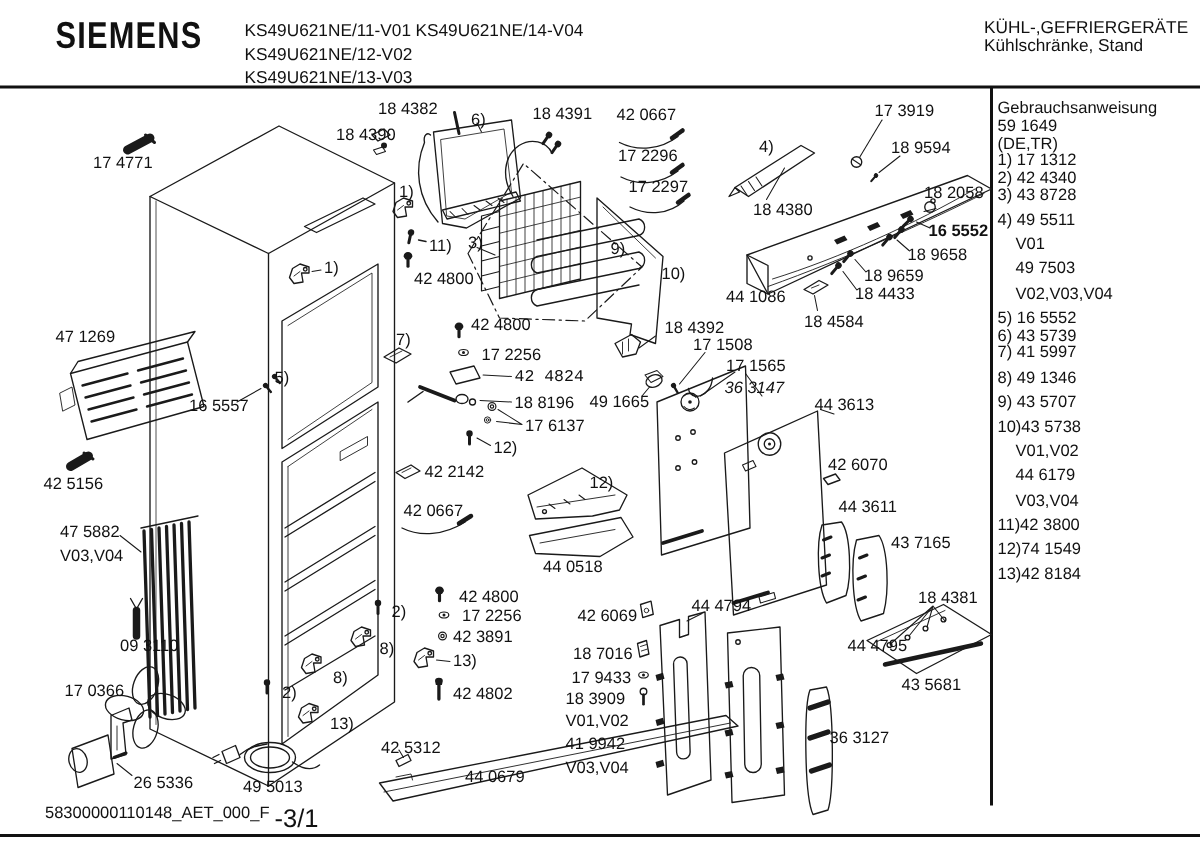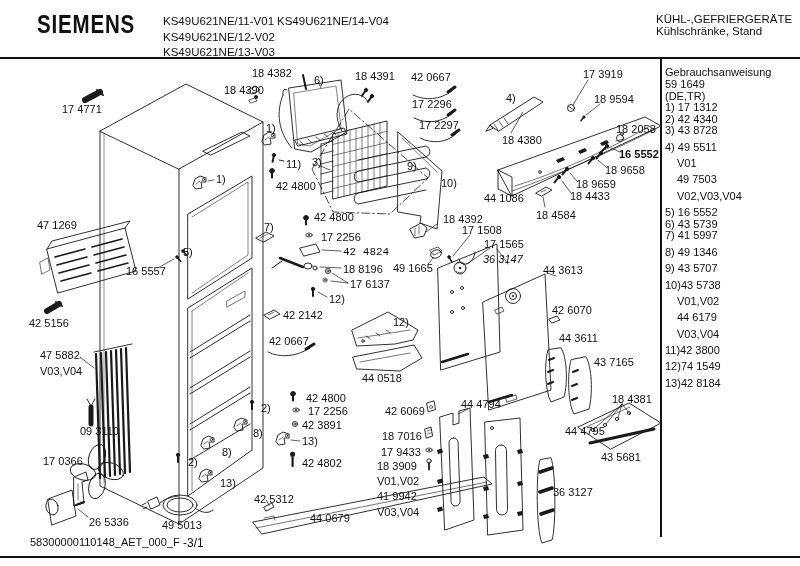--- a/index.html
+++ b/index.html
@@ -16,21 +16,21 @@
   .rule-bottom{position:absolute;left:0;top:556px;width:800px;height:2px;background:#111;}
   .rule-side{position:absolute;left:660px;top:58px;width:2px;height:479px;background:#111;}
   
   .sidebar{position:absolute;left:665px;top:66px;width:132px;font-size:11px;line-height:11.6px;}
   .sb-head{line-height:12px;}
   .sb-line{white-space:nowrap;}
   .sb-line.gp{margin-top:4.8px;}
   .sb-line.ind{padding-left:12px;}
   
   .footer-id{position:absolute;left:30px;top:536px;font-size:11px;white-space:nowrap;}
-  .footer-page{position:absolute;left:183px;top:536px;font-size:12px;white-space:nowrap;}
+  .footer-page{position:absolute;left:183px;top:536px;font-size:17px;white-space:nowrap;}
   
   .diagram{position:absolute;left:0;top:0;width:800px;height:566px;}
   .diagram svg{position:absolute;left:0;top:0;}
   .plabel{position:absolute;font-size:11px;white-space:nowrap;color:#111;}
 </style>
 </head>
 <body>
 
 <div class="page">
 

